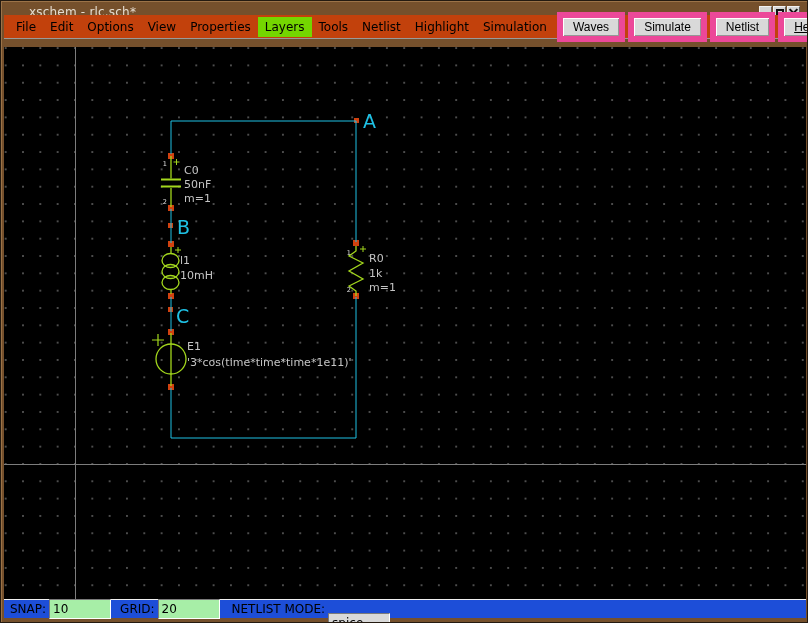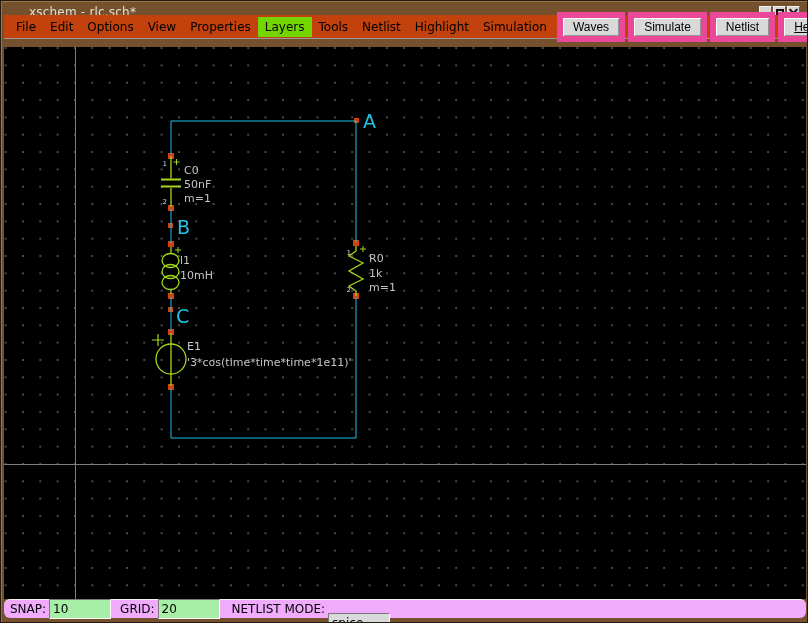--- a/index.html
+++ b/index.html
@@ -62,22 +62,22 @@
     background-position:-7px -7.6px;
     overflow:hidden;
   }
   .axis-v { position:absolute; left:71px; top:0; width:1px; height:100%; background:#7d7d7d; }
   .axis-h { position:absolute; left:0; top:417px; width:100%; height:1px; background:#7d7d7d; }
   .canvas svg { position:absolute; left:0; top:0; }
 
   
   .statusbar {
     position:absolute; left:3px; top:598px; width:802px; height:19px;
-    background:#f0abfc; border-top:1px solid #f0f0f0;
-    display:flex; align-items:center; font-size:12px; color:#000;border-radius:6px;
+    background:#1d4ed8; border-top:1px solid #f0f0f0;
+    display:flex; align-items:center; font-size:12px; color:#000;
   }
   .statusbar .lbl { margin-left:6px; white-space:nowrap; }
   .st-input {
     height:20px; border:1px solid; border-color:#7a7a7a #ffffff #ffffff #7a7a7a;
     font-family:"DejaVu Sans", sans-serif; font-size:12px; color:#000;
     padding:0 3px; margin-left:3px;
   }
   .st-green { width:62px; background:#a7eea7; }
   .st-grey  { width:62px; background:#d9d9d9;margin-top:28px; }
   .mouse-info { margin-left:10px; white-space:pre; }

